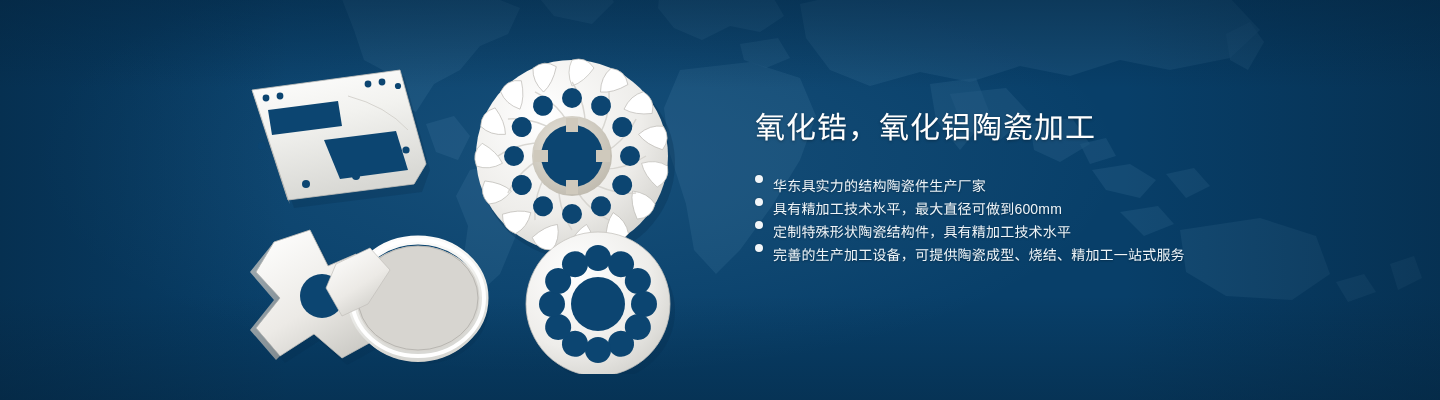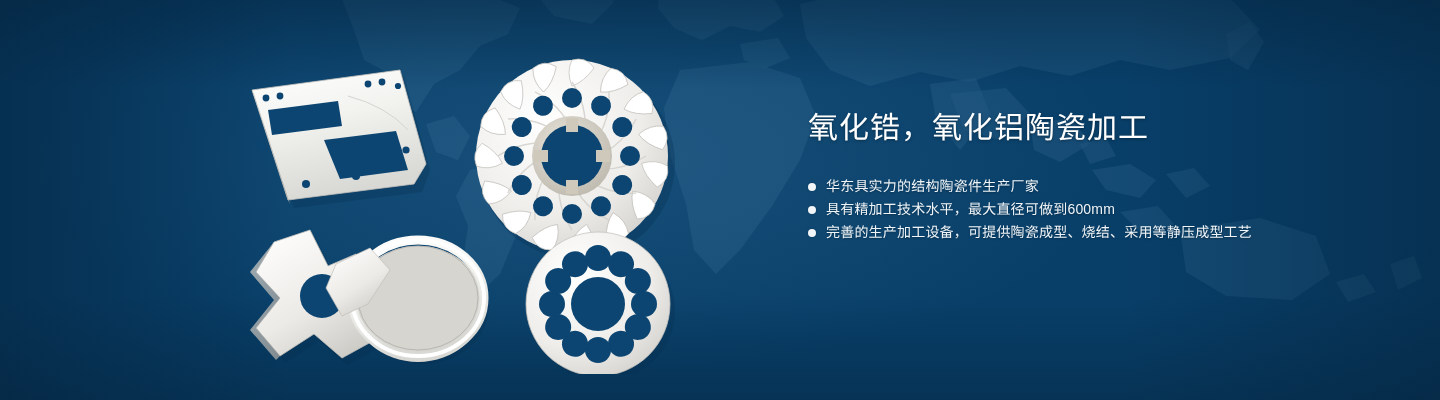--- a/index.html
+++ b/index.html
@@ -52,39 +52,38 @@
 
   
   .products {
     position:absolute; left:228px; top:34px;
     width:470px; height:340px;
   }
   .products svg { width:100%; height:100%; display:block; }
 
   
   .copy {
-    position:absolute; left:808px; top:108px;
+    position:absolute; left:755px; top:108px;
     width:620px;
   }
   .headline {
     font-size:30px;
     line-height:40px;
     letter-spacing:1px;
     color:#ffffff;
     font-weight:400;
     text-shadow:0 1px 3px rgba(0,0,0,.35);
     white-space:nowrap;
   }
   .bullets {
     list-style:none;
     margin-top:27px;
   }
   .bullet {
     display:flex;
-    align-items:center;
     height:23px;
     white-space:nowrap;
   }
   .bullet-dot {
     width:8px; height:8px;
     border-radius:50%;
     background:#f2f6f9;
     flex:0 0 auto;
     margin-right:10px;
     box-shadow:0 0 2px rgba(0,0,0,.25);
@@ -305,18 +304,22 @@
       <li class="bullet">
         <span class="bullet-dot"></span>
         <span class="bullet-text">华东具实力的结构陶瓷件生产厂家</span>
       </li>
       <li class="bullet">
         <span class="bullet-dot"></span>
         <span class="bullet-text">具有精加工技术水平，最大直径可做到600mm</span>
       </li>
       <li class="bullet">
         <span class="bullet-dot"></span>
-        <span class="bullet-text">完善的生产加工设备，可提供陶瓷成型、烧结、采用等静压成型工艺</span>
+        <span class="bullet-text">定制特殊形状陶瓷结构件，具有精加工技术水平</span>
+      </li>
+      <li class="bullet">
+        <span class="bullet-dot"></span>
+        <span class="bullet-text">完善的生产加工设备，可提供陶瓷成型、烧结、精加工一站式服务</span>
       </li>
     </ul>
   </div>
 
 </div>
 
 </body></html>

